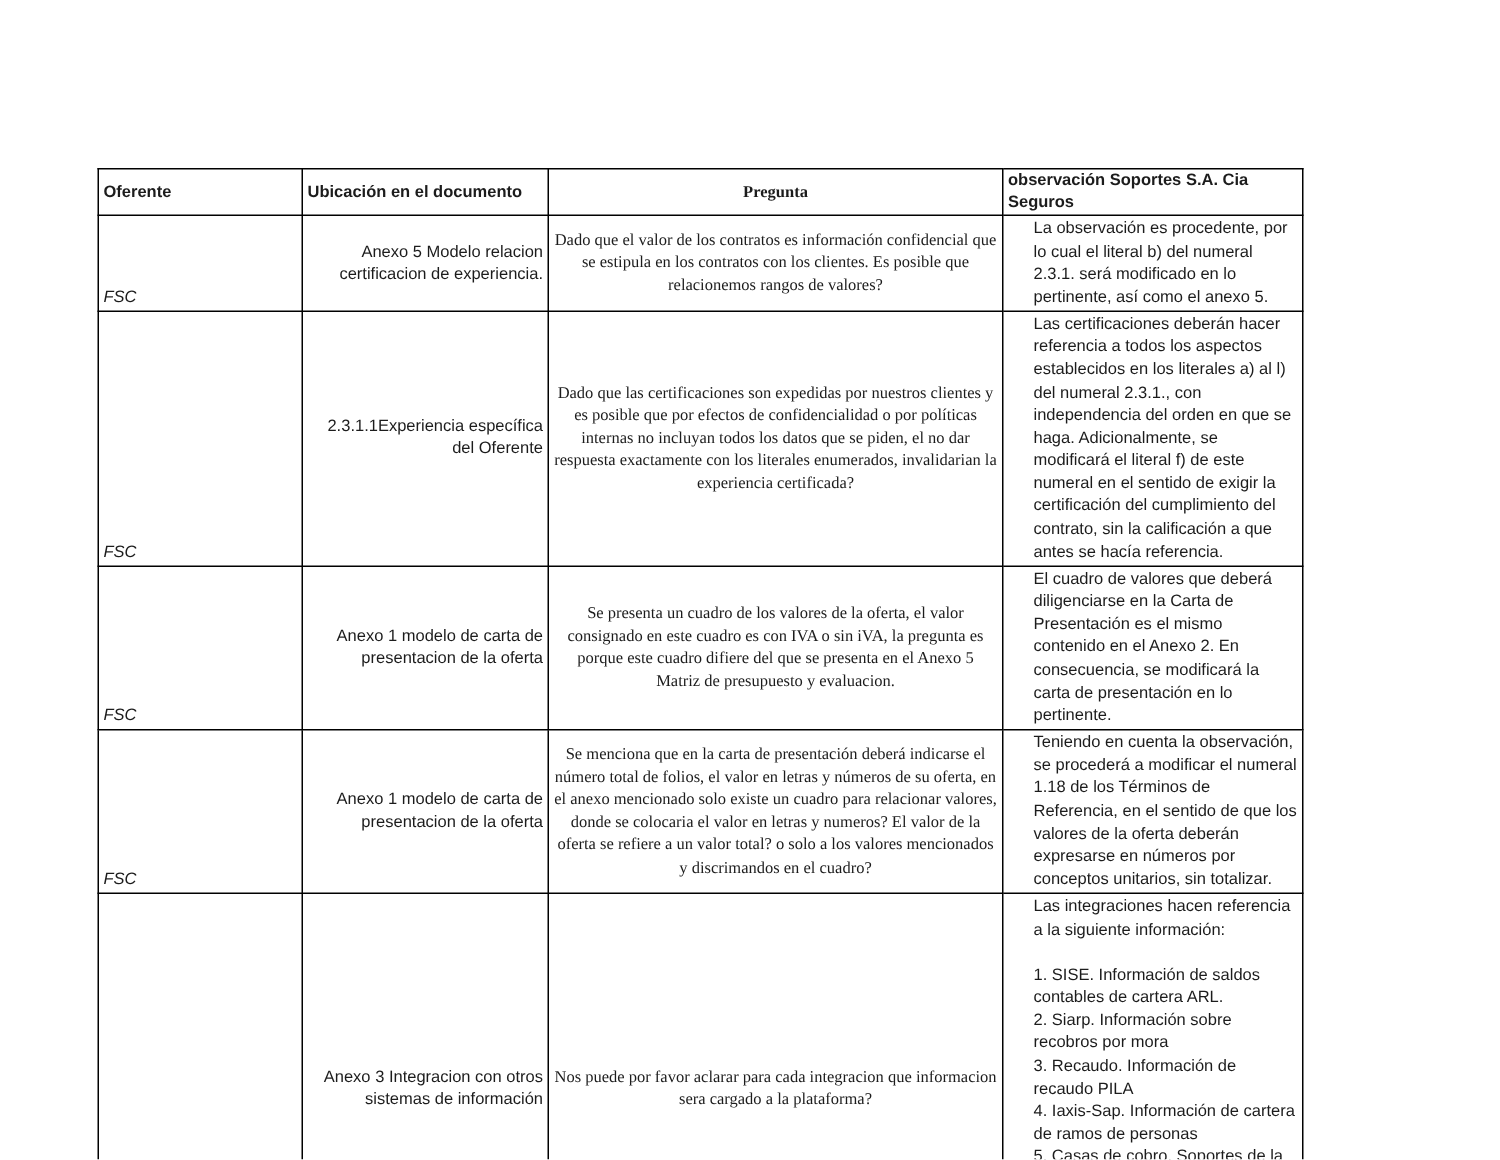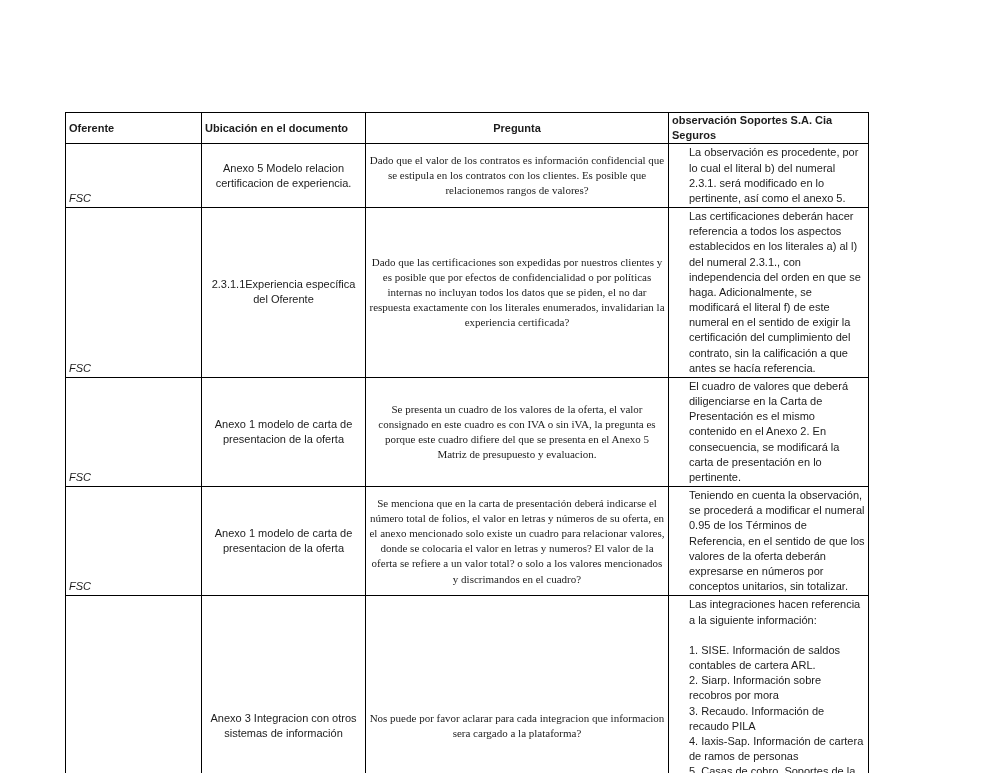--- a/index.html
+++ b/index.html
@@ -38,30 +38,30 @@
     overflow: hidden;
     word-wrap: break-word;
   }
   .qa-table thead tr { height: 14px; }
   .qa-table th {
     font-weight: bold;
     text-align: left;
     vertical-align: middle;
     padding: 0 3px;
   }
-  .qa-table th.center { text-align: center; }
+  .qa-table th.center { text-align: center; font-family: Liberation Serif, serif; }
 
   td.oferente {
     vertical-align: bottom;
     text-align: left;
     font-style: italic;
   }
   td.ubicacion {
     vertical-align: middle;
-    text-align: center;
+    text-align: right;
   }
   td.pregunta {
     vertical-align: middle;
     text-align: center;
     font-family: Liberation Serif, serif;
   }
   td.observacion {
     vertical-align: top;
     text-align: left;
     white-space: pre-line;
@@ -108,21 +108,21 @@
       <tr class="row-3">
         <td class="oferente">FSC</td>
         <td class="ubicacion">Anexo 1 modelo de carta de presentacion de la oferta</td>
         <td class="pregunta">Se presenta un cuadro de los valores de la oferta, el valor consignado en este cuadro es con IVA o sin iVA, la pregunta es porque este cuadro difiere del que se presenta en el Anexo 5 Matriz de presupuesto y evaluacion.</td>
         <td class="observacion">El cuadro de valores que deberá diligenciarse en la Carta de Presentación es el mismo contenido en el Anexo 2. En consecuencia, se modificará la carta de presentación en lo pertinente.</td>
       </tr>
       <tr class="row-4">
         <td class="oferente">FSC</td>
         <td class="ubicacion">Anexo 1 modelo de carta de presentacion de la oferta</td>
         <td class="pregunta">Se menciona que en la carta de presentación deberá indicarse el número total de folios, el valor en letras y números de su oferta, en el anexo mencionado solo existe un cuadro para relacionar valores, donde se colocaria el valor en letras y numeros? El valor de la oferta se refiere a un valor total? o solo a los valores mencionados y discrimandos en el cuadro?</td>
-        <td class="observacion">Teniendo en cuenta la observación, se procederá a modificar el numeral 0.95 de los Términos de Referencia, en el sentido de que los valores de la oferta deberán expresarse en números por conceptos unitarios, sin totalizar.</td>
+        <td class="observacion">Teniendo en cuenta la observación, se procederá a modificar el numeral 1.18 de los Términos de Referencia, en el sentido de que los valores de la oferta deberán expresarse en números por conceptos unitarios, sin totalizar.</td>
       </tr>
       <tr class="row-5">
         <td class="oferente">FSC</td>
         <td class="ubicacion">Anexo 3 Integracion con otros sistemas de información</td>
         <td class="pregunta">Nos puede por favor aclarar para cada integracion que informacion sera cargado a la plataforma?</td>
         <td class="observacion">Las integraciones hacen referencia a la siguiente información:
 
 1. SISE. Información de saldos contables de cartera ARL.
 2. Siarp. Información sobre recobros por mora
 3. Recaudo. Información de recaudo PILA

